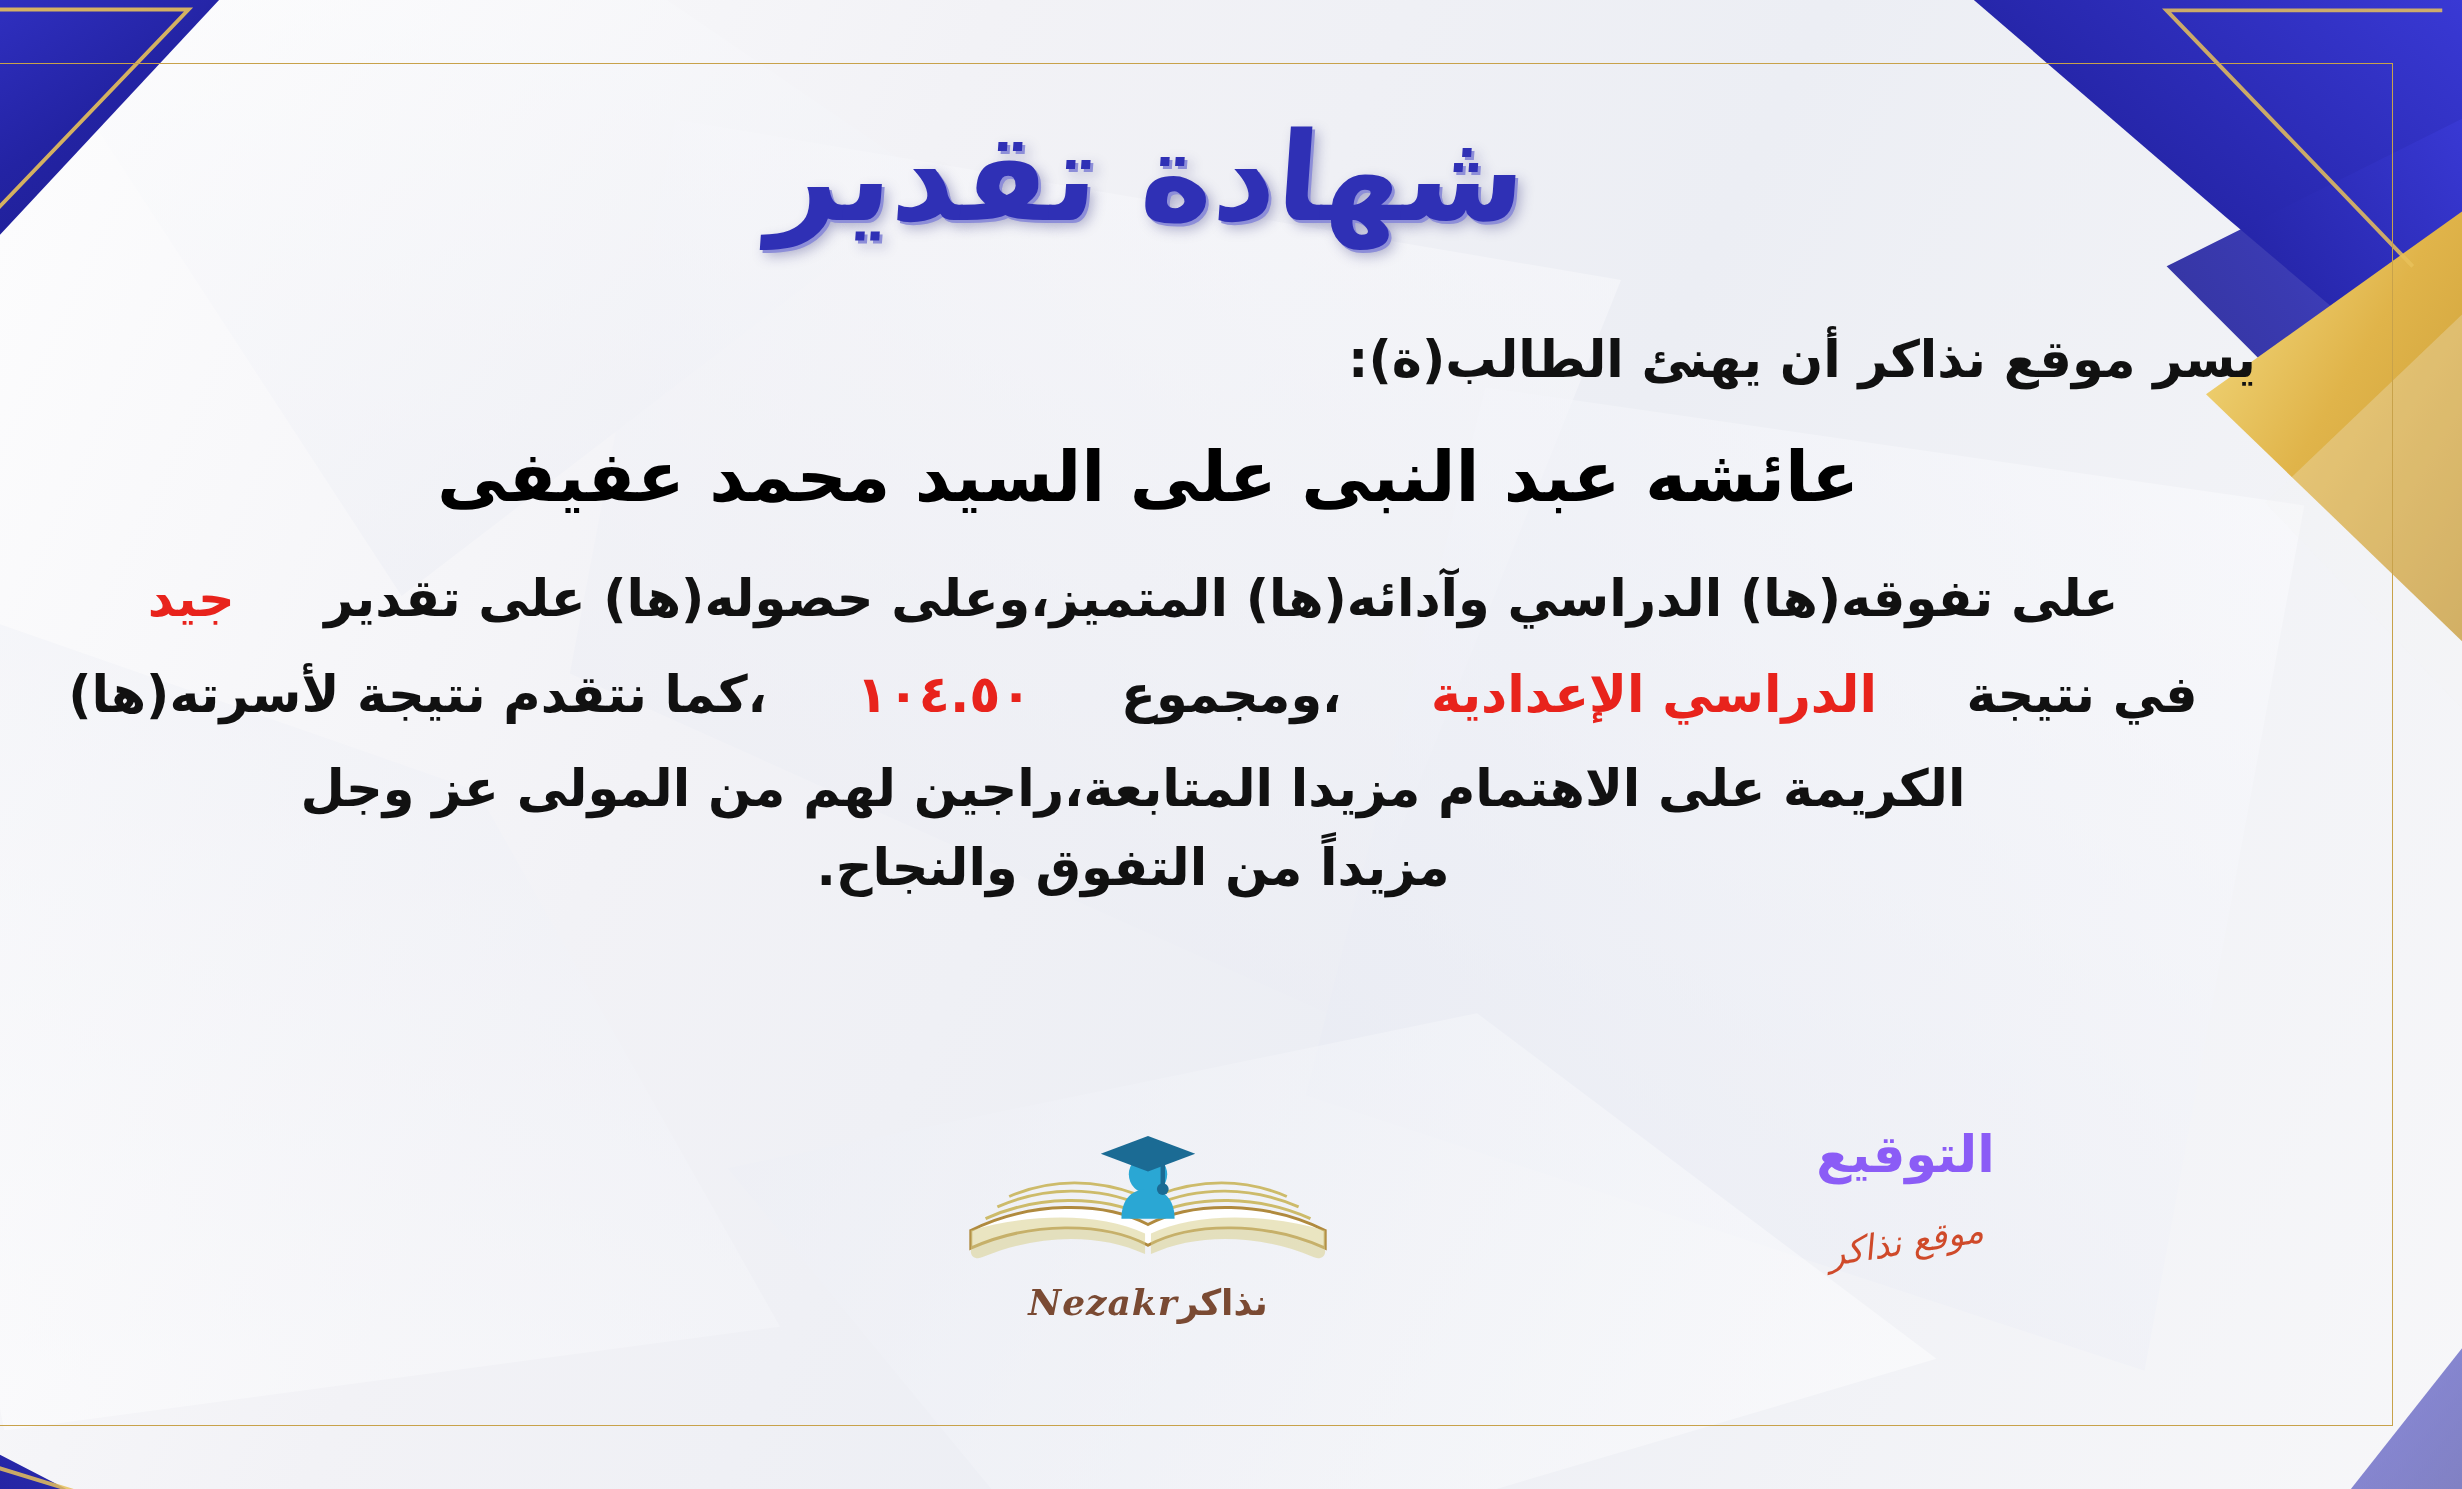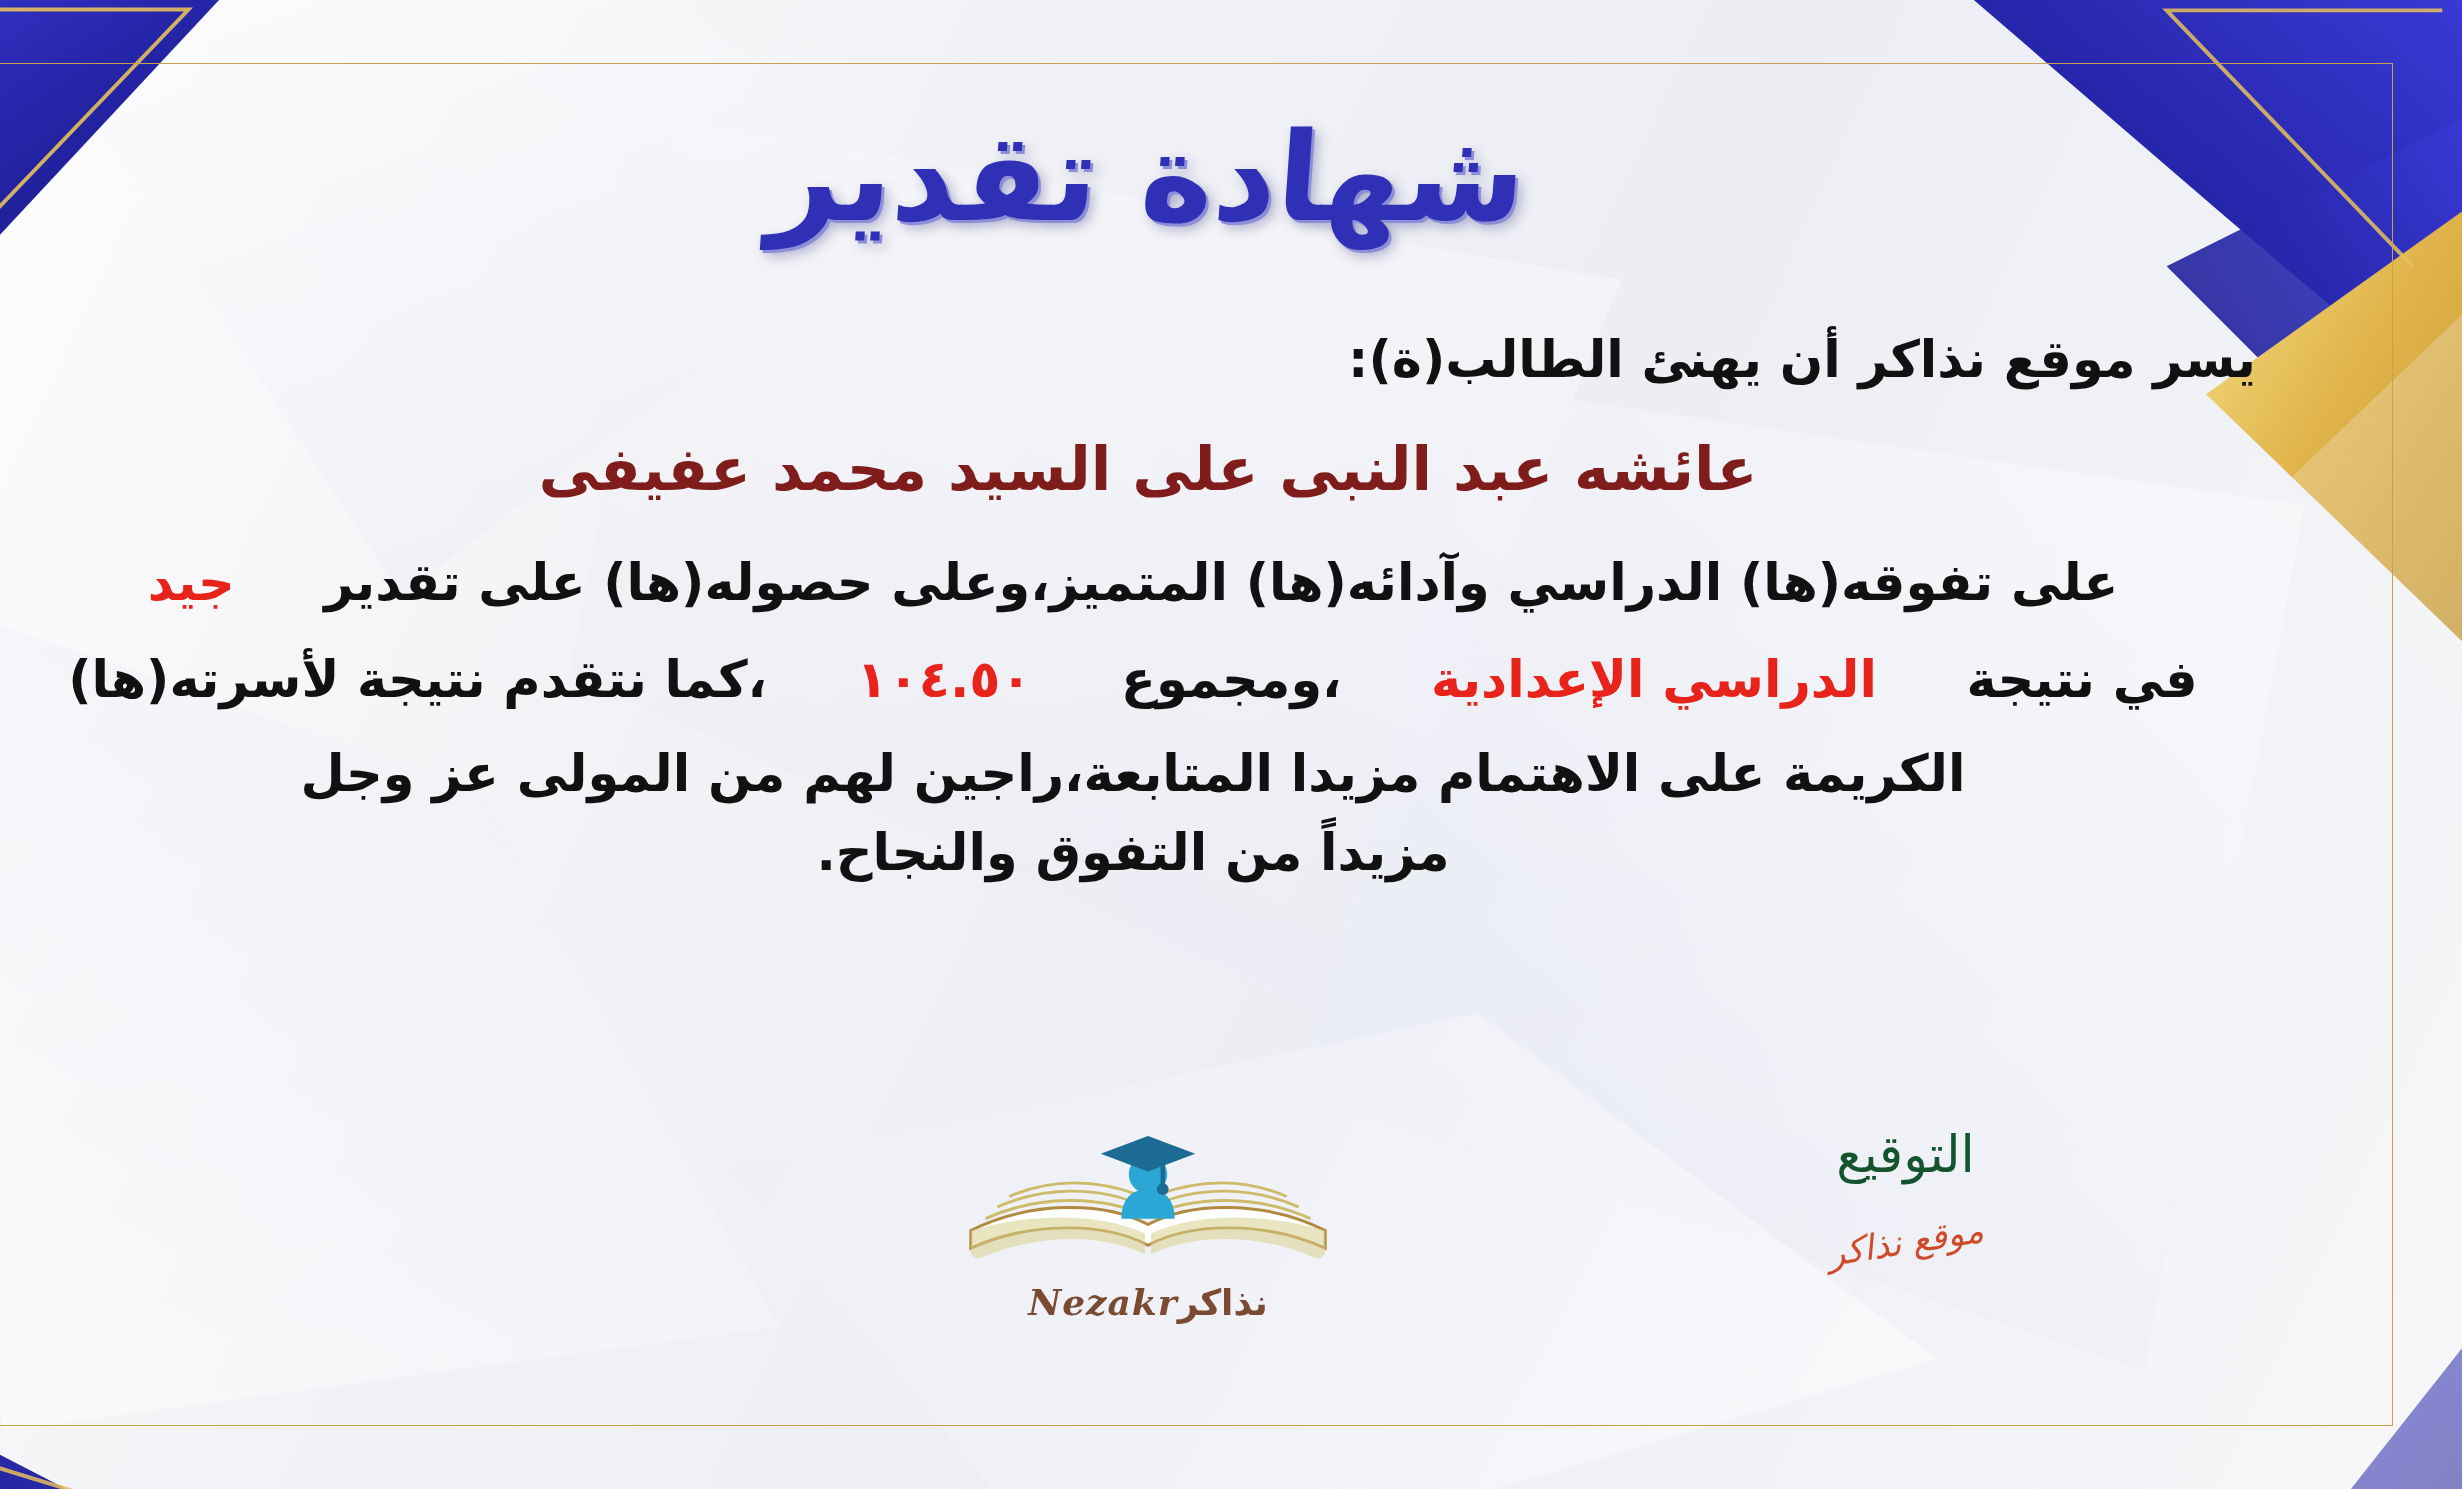--- a/index.html
+++ b/index.html
@@ -132,22 +132,22 @@
     font-size: 51px;
     line-height: 1.55;
     font-weight: 600;
   }
 
   .line-intro {
     margin-bottom: 23.6px;
     text-align: right;
   }
   .student-name {
-    color: #7f1d1d;
-    font-size: 60px;
+    color: #000000;
+    font-size: 70px;
     font-weight: 700;
     margin-bottom: 27.6px;
     letter-spacing: 0.5px;
   }
   .line-body {
     width: 2246px;
     margin: 0 auto;
     text-align: justify;
     text-align-last: center;
   }
@@ -177,22 +177,22 @@
   }
   .signature-block {
     position: absolute;
     right: 384px;
     top: 0;
     text-align: center;
     width: 345px;
   }
   .signature-label {
     font-size: 51px;
-    font-weight: 400;
-    color: #14532d;
+    font-weight: 700;
+    color: #8b5cf6;
     direction: rtl;
   }
   .signature-scribble {
     margin-top: 38px;
     font-family: "DejaVu Serif", "Liberation Serif", serif;
     font-style: italic;
     font-size: 35px;
     color: #cf4a2a;
     transform: rotate(-9deg);
     direction: rtl;

